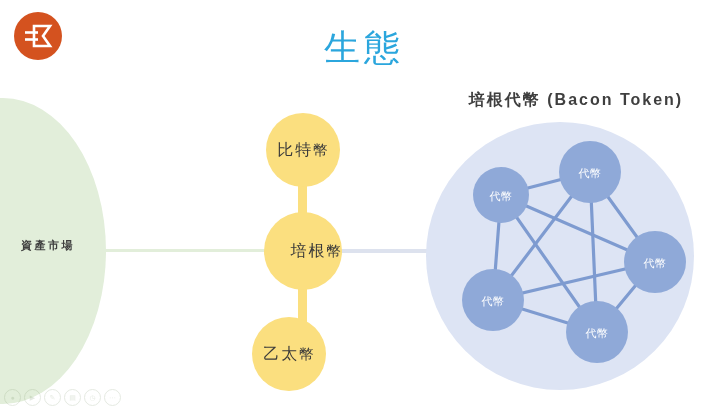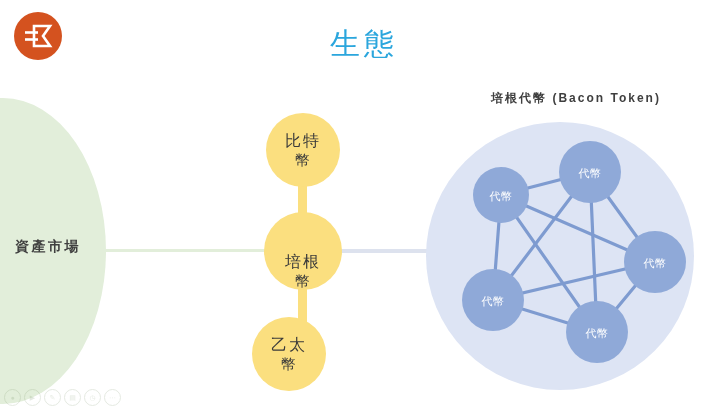--- a/index.html
+++ b/index.html
@@ -35,42 +35,42 @@
   #logo svg { display: block; }
 
   
   #title {
     position: absolute;
     left: 0;
     top: 26px;
     width: 728px;
     text-align: center;
     color: #2ba6dd;
-    font-size: 30px;
+    font-size: 36px;
     letter-spacing: 4px;
     font-weight: 400;
     line-height: 1.2;
   }
   #green-circle-2 {
     position: absolute;
     left: -100px;
     top: 98px;
     width: 206px;
     height: 306px;
     border-radius: 50%;
     background: #e2eeda;
   }
   #green-label {
     position: absolute;
     left: 0px;
     top: 238px;
     width: 96px;
     text-align: center;
     color: #3f3f3f;
-    font-size: 14px;
+    font-size: 11px;
     letter-spacing: 2.5px;
     font-weight: 700;
   }
 
   
   .connector {
     position: absolute;
   }
   #conn-green-yellow {
     left: 96px;
@@ -101,21 +101,21 @@
     background: #fbdf7f;
   }
 
   
   .coin {
     position: absolute;
     border-radius: 50%;
     background: #fbdf7f;
     color: #3a3a3a;
     display: flex;
-    flex-direction: column;
+    flex-direction: row;
     align-items: center;
     justify-content: center;
     text-align: center;
     line-height: 1.25;
   }
   .coin .l1 {
     font-size: 16px;
     letter-spacing: 2px;
     font-weight: 500;
   }
@@ -129,21 +129,21 @@
   #coin-eth  { left: 252px; top: 317px; width: 74px; height: 74px; }
 
   
   #network-label {
     position: absolute;
     left: 432px;
     top: 90px;
     width: 288px;
     text-align: center;
     color: #3f3f3f;
-    font-size: 12px;
+    font-size: 16px;
     letter-spacing: 2px;
     font-weight: 700;
   }
   #network-wrap {
     position: absolute;
     left: 426px;
     top: 122px;
     width: 286px;
     height: 286px;
   }

